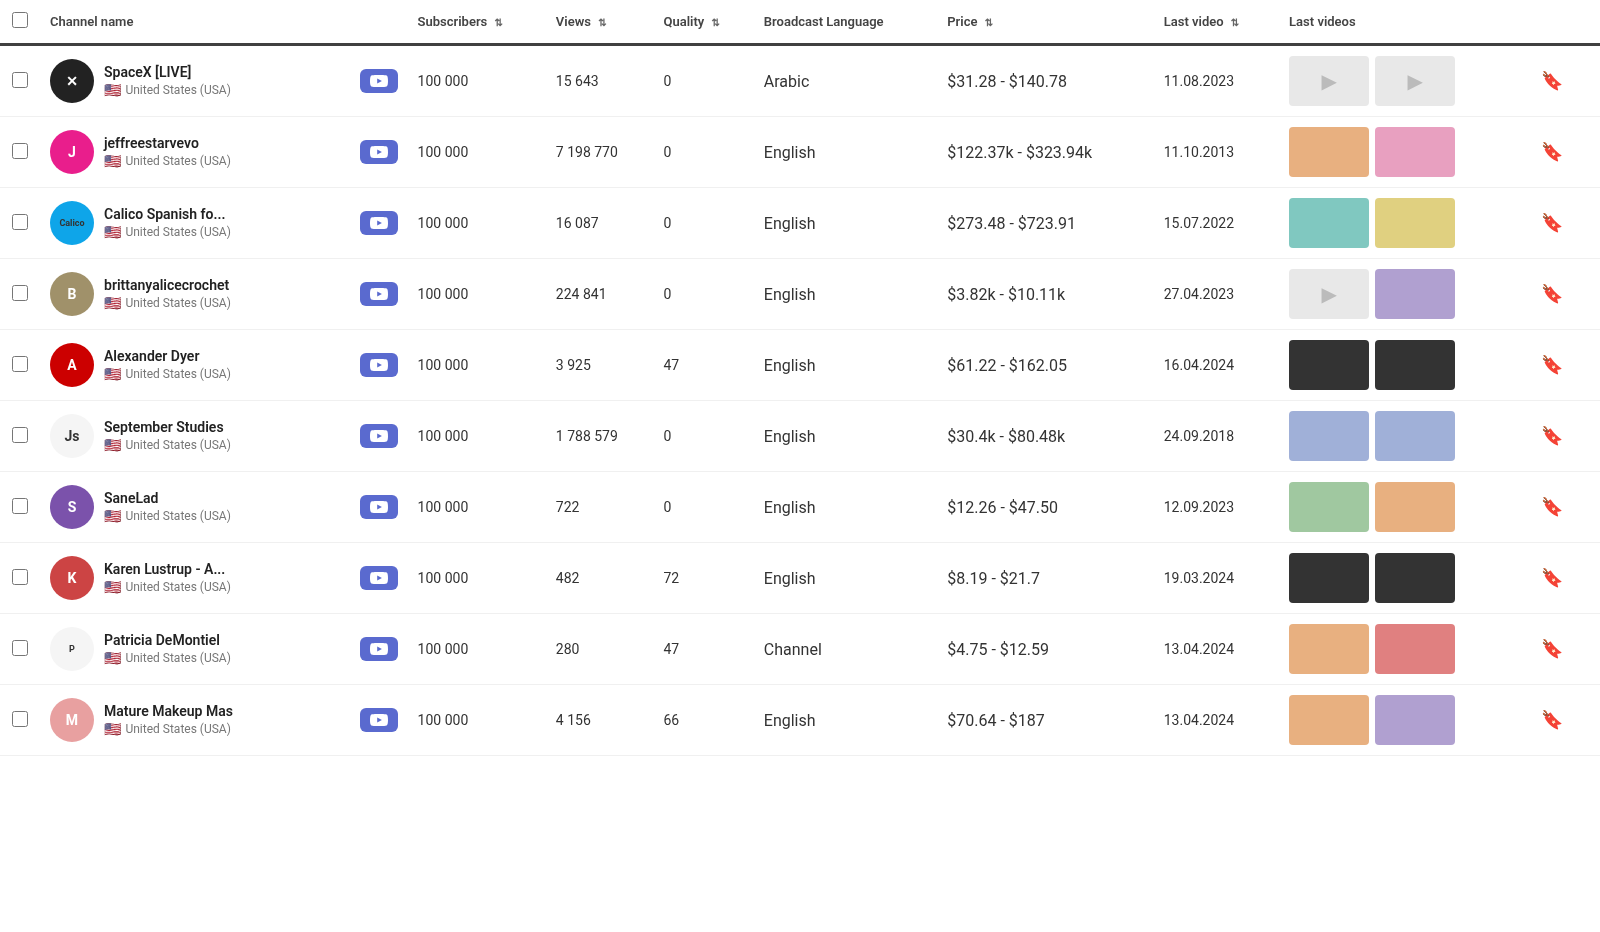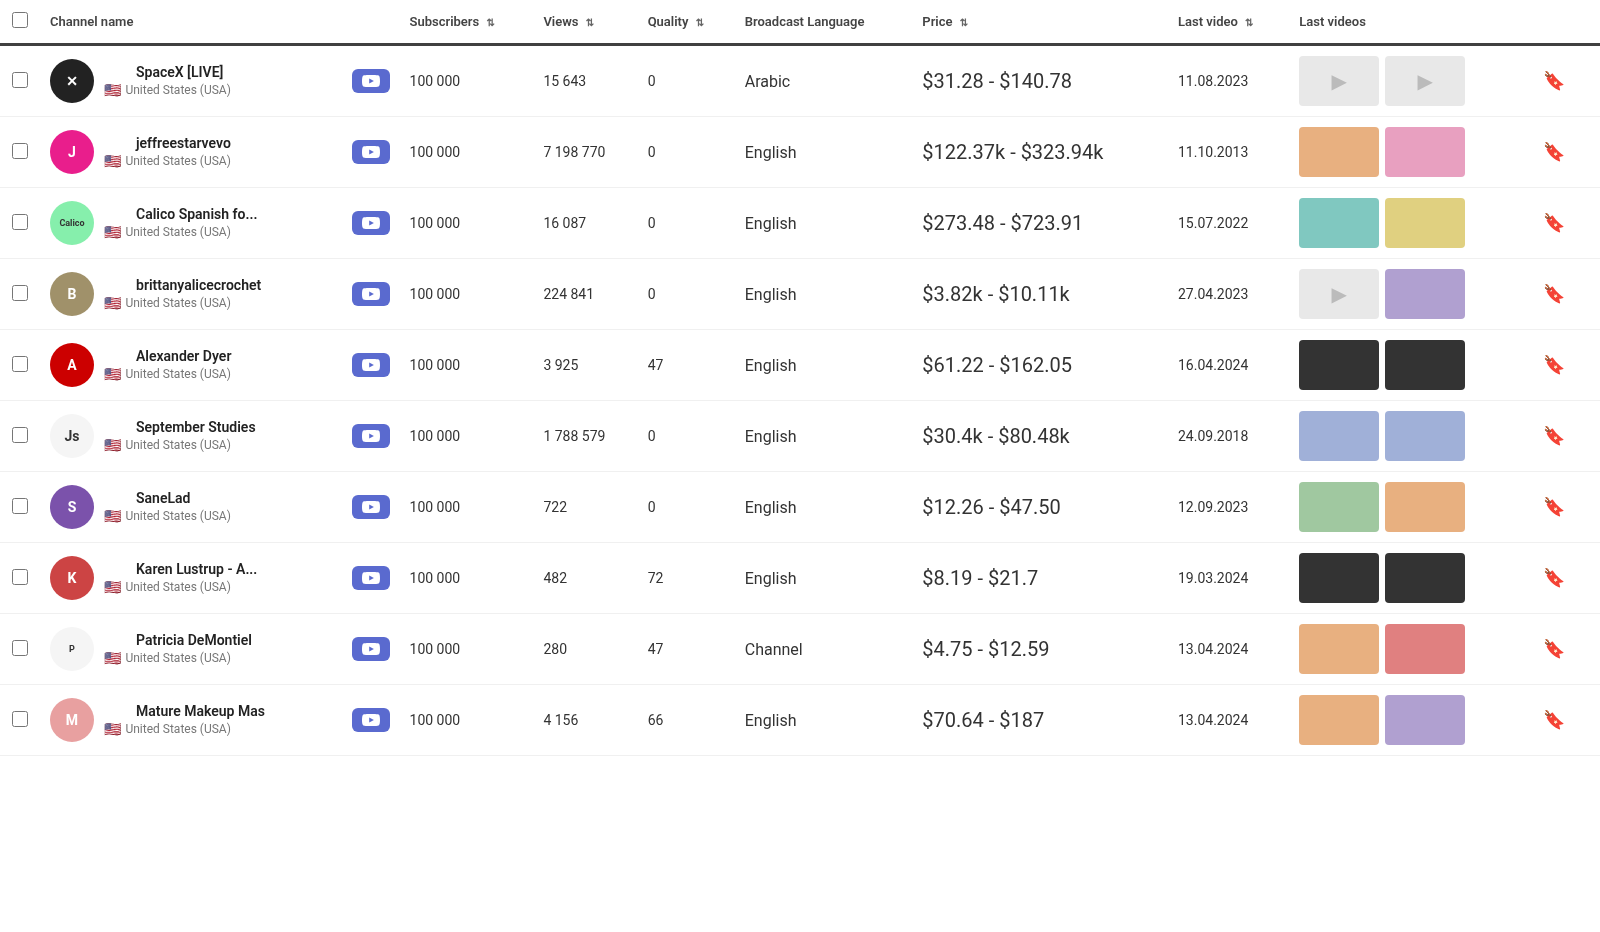--- a/index.html
+++ b/index.html
@@ -74,21 +74,20 @@
       font-size: 14px;
       color: #fff;
     }
     .channel-info {
       flex: 1;
     }
     .channel-name {
       font-weight: 600;
       font-size: 14px;
       color: #222;
-      margin-left: 32px;
     }
     .channel-country {
       display: flex;
       align-items: center;
       gap: 4px;
       font-size: 12px;
       color: #777;
       margin-top: 2px;
     }
     .flag {
@@ -115,21 +114,21 @@
     }
     .quality-cell {
       font-size: 14px;
       color: #333;
     }
     .lang-cell {
       font-size: 16px;
       color: #333;
     }
     .price-cell {
-      font-size: 20px;
+      font-size: 16px;
       color: #333;
       white-space: nowrap;
     }
     .date-cell {
       font-size: 14px;
       color: #333;
       white-space: nowrap;
     }
     .last-videos-cell {
       display: flex;
@@ -292,21 +291,21 @@
     <td>
       <button class="bookmark-btn" title="Bookmark">🔖</button>
     </td>
   </tr>
         <tr>
     <td class="checkbox-cell">
       <input type="checkbox" style="">
     </td>
     <td>
       <div class="channel-cell">
-        <div class="avatar" style="background:#86efac; color:#333; font-size:9px;">
+        <div class="avatar" style="background:#0ea5e9; color:#333; font-size:9px;">
           Calico
         </div>
         <div class="channel-info">
           <div class="channel-name">Calico Spanish fo...</div>
           <div class="channel-country">
             <span class="flag">🇺🇸</span>
             <span>United States (USA)</span>
           </div>
         </div>
         <button class="yt-btn" title="YouTube">

